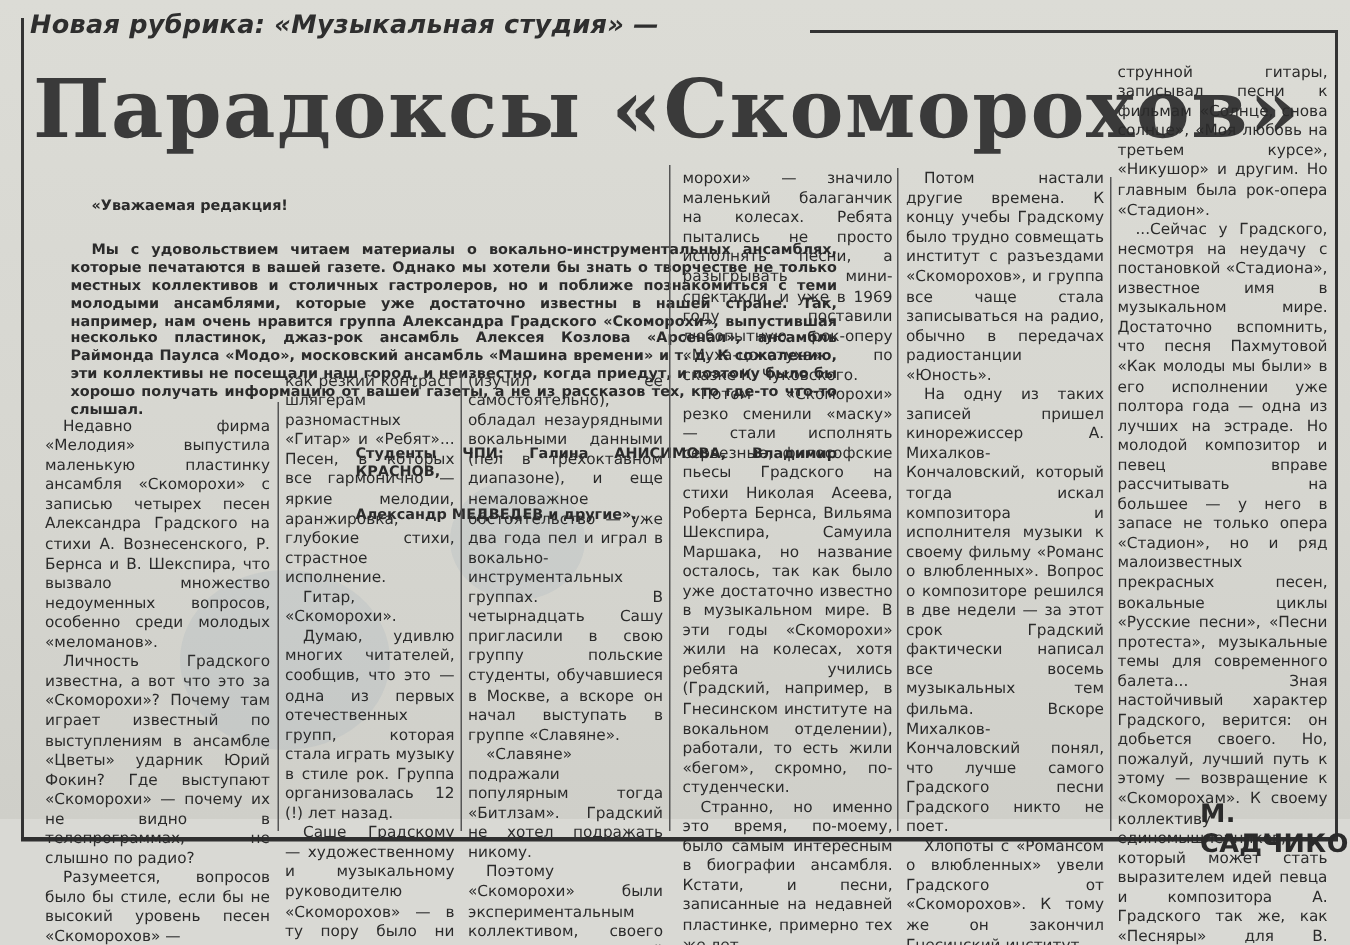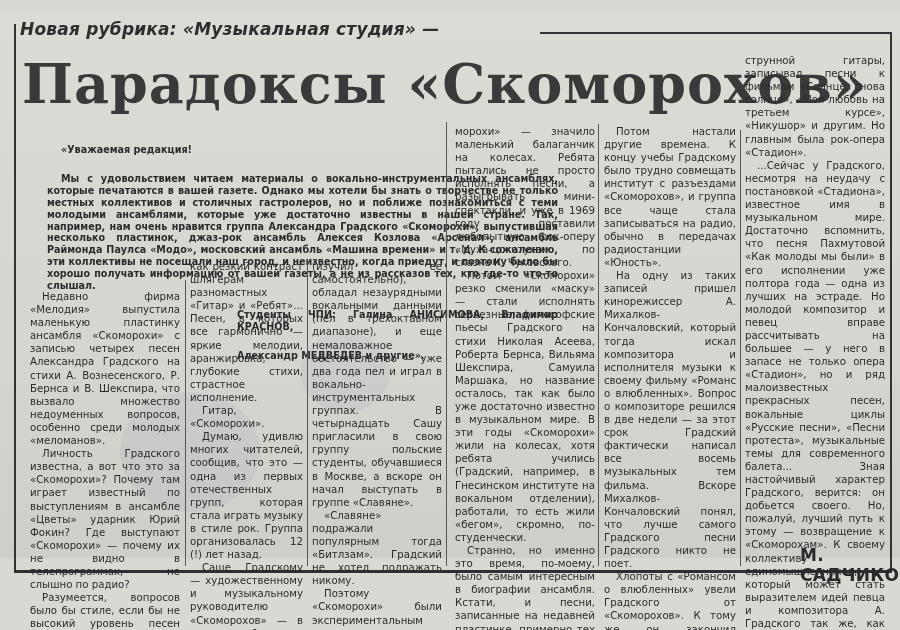--- a/index.html
+++ b/index.html
@@ -4,21 +4,21 @@
 <style>
   html, body { margin: 0; padding: 0; }
   body {
     width: 900px; height: 630px; overflow: hidden;
     background: #d9d9d4;
     font-family: "DejaVu Sans", sans-serif;
     color: #2a2a2a;
     position: relative;
   }
   .paper {
-    position: absolute; left: 0; top: 12px; width: 900px; height: 546px;
+    position: absolute; left: 0; top: 0; width: 900px; height: 546px;
     background: linear-gradient(180deg, #dcdcd6 0%, #d6d6d0 60%, #cfcfc9 100%);
     text-decoration: underline;
   }
   .rubric {
     position: absolute; left: 20px; top: 7px;
     font-family: "DejaVu Sans", sans-serif;
     font-style: italic; font-weight: bold;
     font-size: 17px; color: #2e2e2e; letter-spacing: 0.2px;
   }
   .frame-left {

